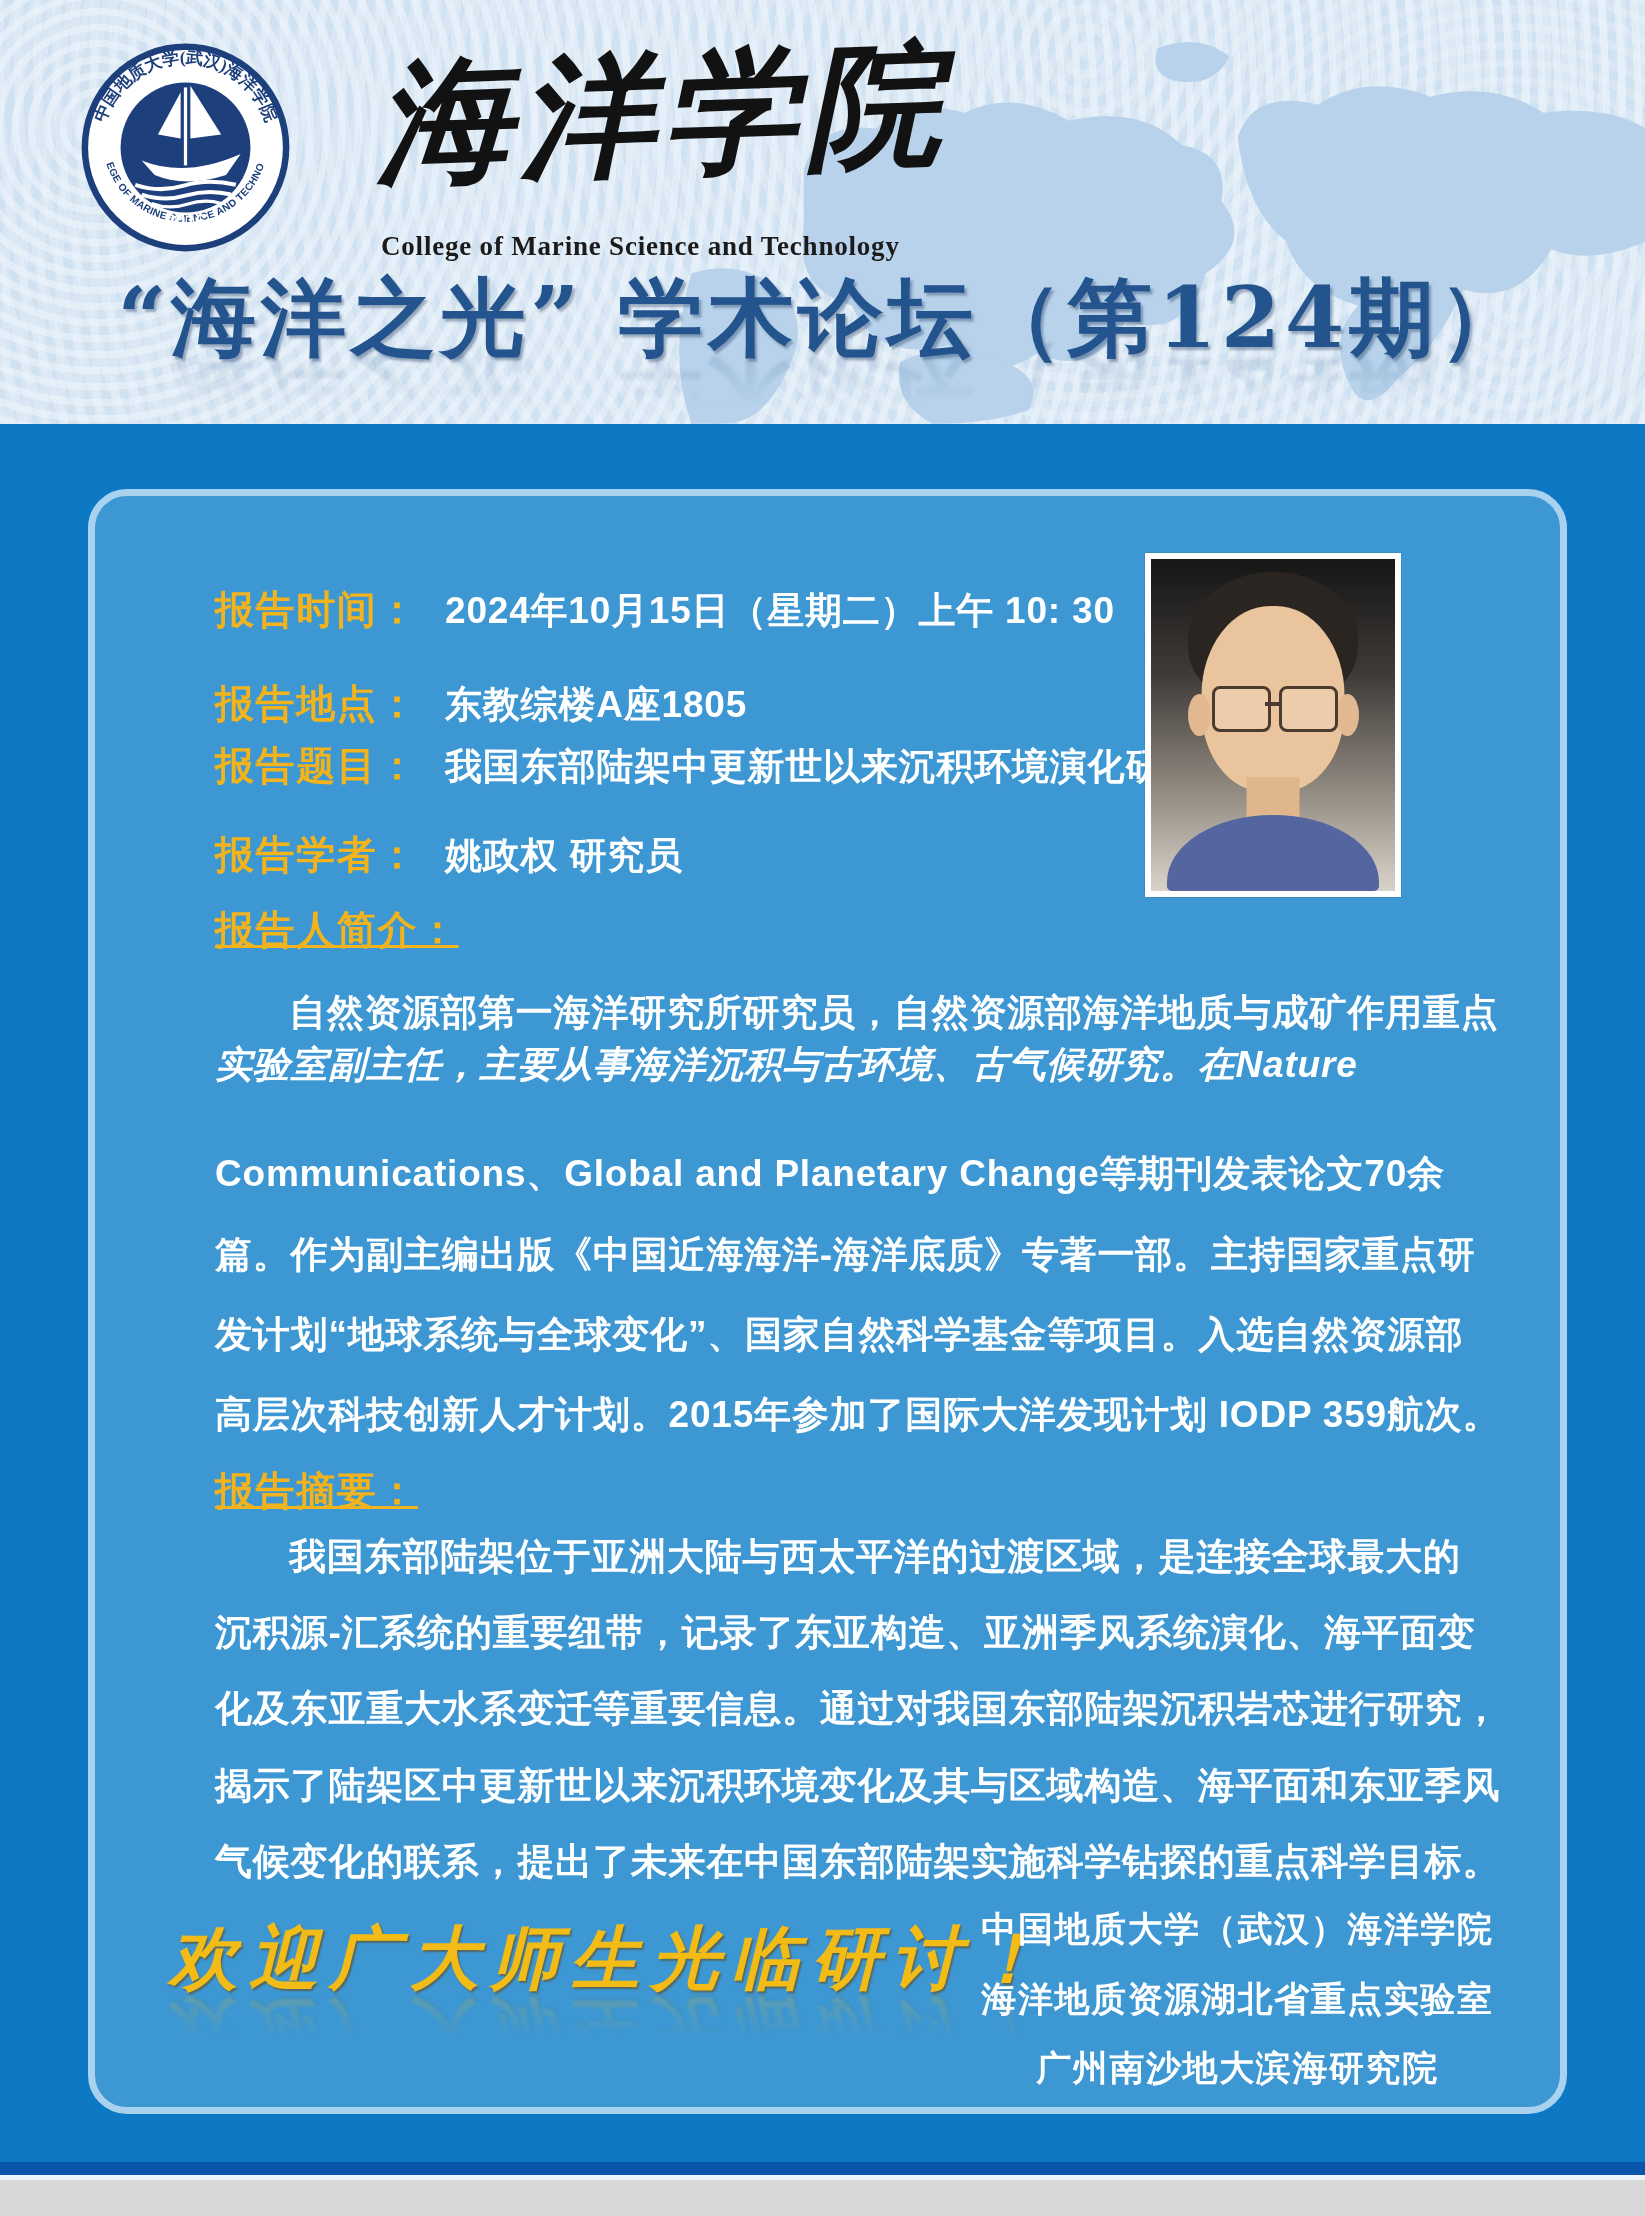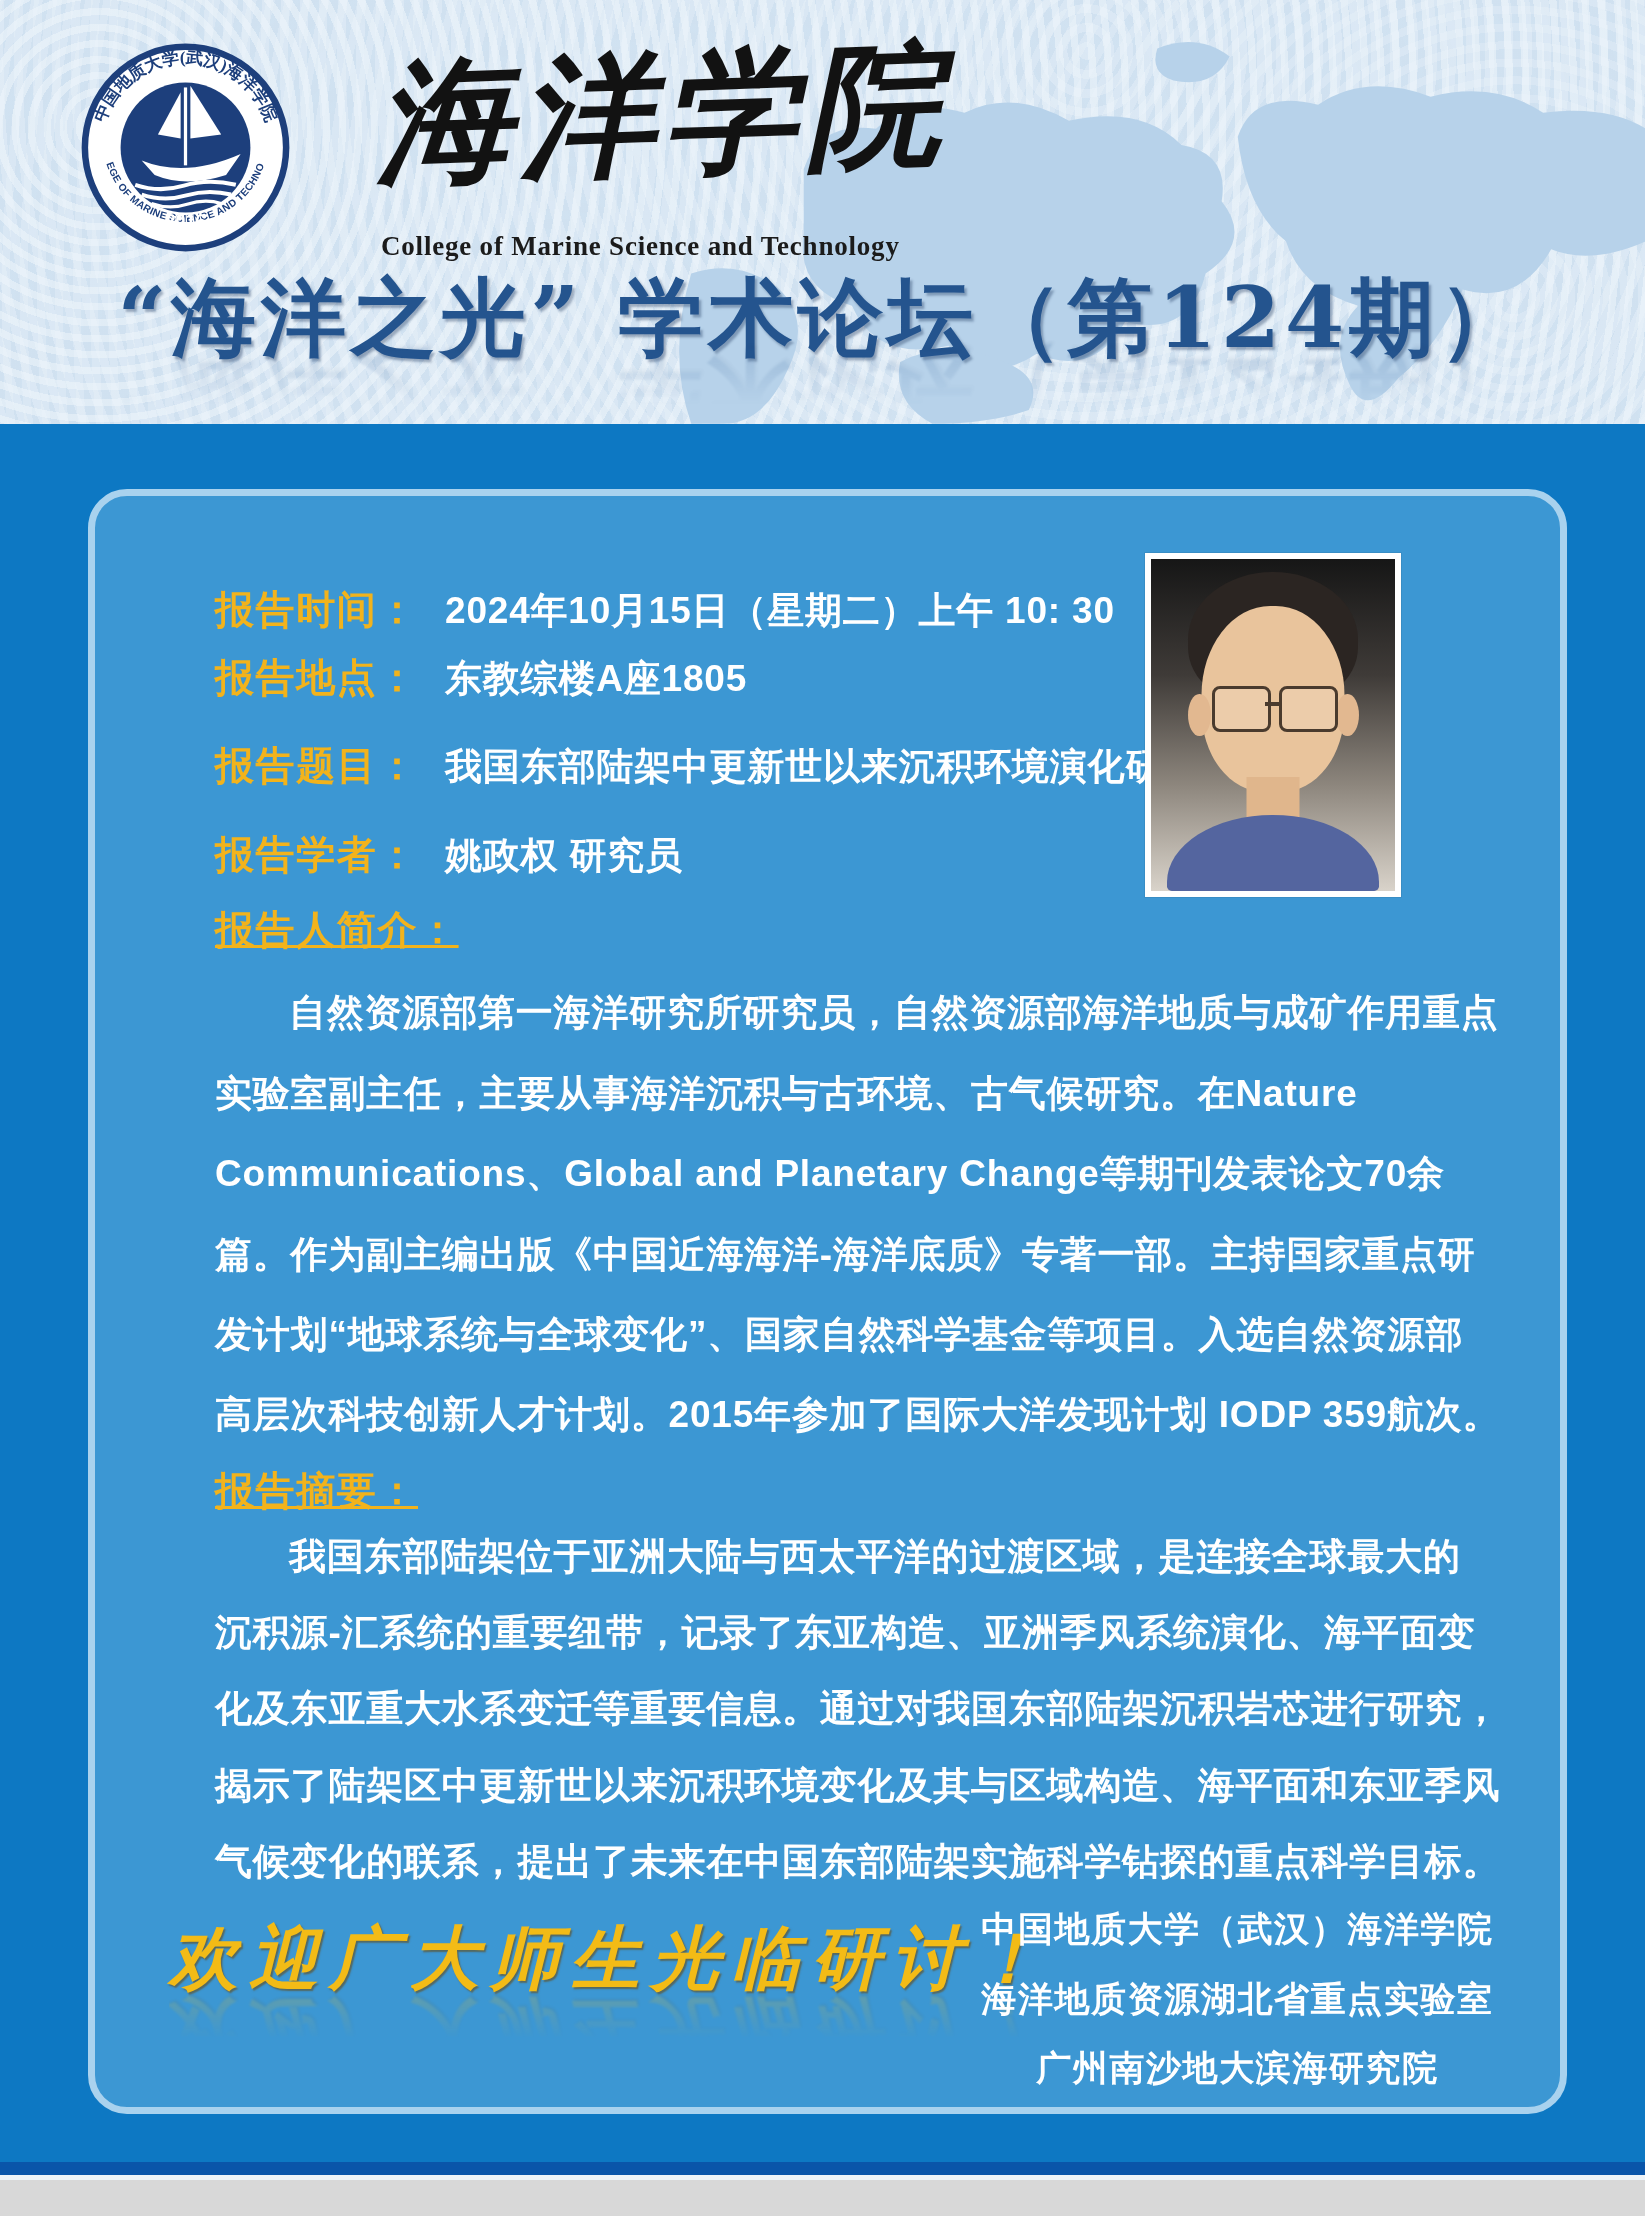--- a/index.html
+++ b/index.html
@@ -36,29 +36,29 @@
             mask-image:linear-gradient(to bottom,transparent 35%,rgba(0,0,0,.8) 95%);}
 
   
   .panel{position:absolute;left:88px;top:489px;width:1479px;height:1625px;
     background:#3c97d3;border:7.2px solid #a9d2ee;border-radius:39px;box-sizing:border-box;}
 
   
   .info-row{position:absolute;left:215px;white-space:nowrap;}
   .info-label{font-size:39px;font-weight:800;color:#f2b31c;letter-spacing:1.6px;}
   .info-value{font-size:37px;font-weight:800;color:#ffffff;margin-left:27px;letter-spacing:0.8px;}
-  .row-1{top:583px;} .row-2{top:651px;} .row-3{top:739px;} .row-4{top:828px;}
+  .row-1{top:583px;} .row-2{top:677px;} .row-3{top:739px;} .row-4{top:828px;}
 
   .section-label{position:absolute;left:215px;font-size:39px;font-weight:800;color:#f2b31c;letter-spacing:1.6px;white-space:nowrap;text-decoration:underline;}
   .bio-label{top:903px;} .abstract-label{top:1464px;}
 
   .para-line{position:absolute;left:215px;width:1302px;font-size:37px;font-weight:700;color:#ffffff;
     letter-spacing:0.8px;white-space:nowrap;}
   .para-line.indent{padding-left:74px;}
-  .bio-1{top:988px;} .bio-2{top:1069px;} .bio-3{top:1149px;}
+  .bio-1{top:988px;} .bio-2{top:1040px;font-style:italic;} .bio-3{top:1149px;}
   .bio-4{top:1230px;} .bio-5{top:1310px;} .bio-6{top:1390px;}
   .abs-1{top:1532px;} .abs-2{top:1608px;} .abs-3{top:1684px;} .abs-4{top:1761px;} .abs-5{top:1837px;}
 
   
   .photo{position:absolute;left:1145px;top:553px;width:256px;height:344px;background:#ffffff;
     box-sizing:border-box;padding:6.4px;box-shadow:0 0 0 0.8px rgba(0,0,0,.08);}
   .photo-inner{position:relative;width:100%;height:100%;overflow:hidden;
     background:linear-gradient(180deg,#161616 0%,#3f3b38 35%,#8d867d 68%,#d9d3ca 100%);}
   .hair{position:absolute;left:50%;top:13px;transform:translateX(-50%);width:170px;height:135px;
     background:#2b2522;border-radius:52% 52% 46% 46%;}

